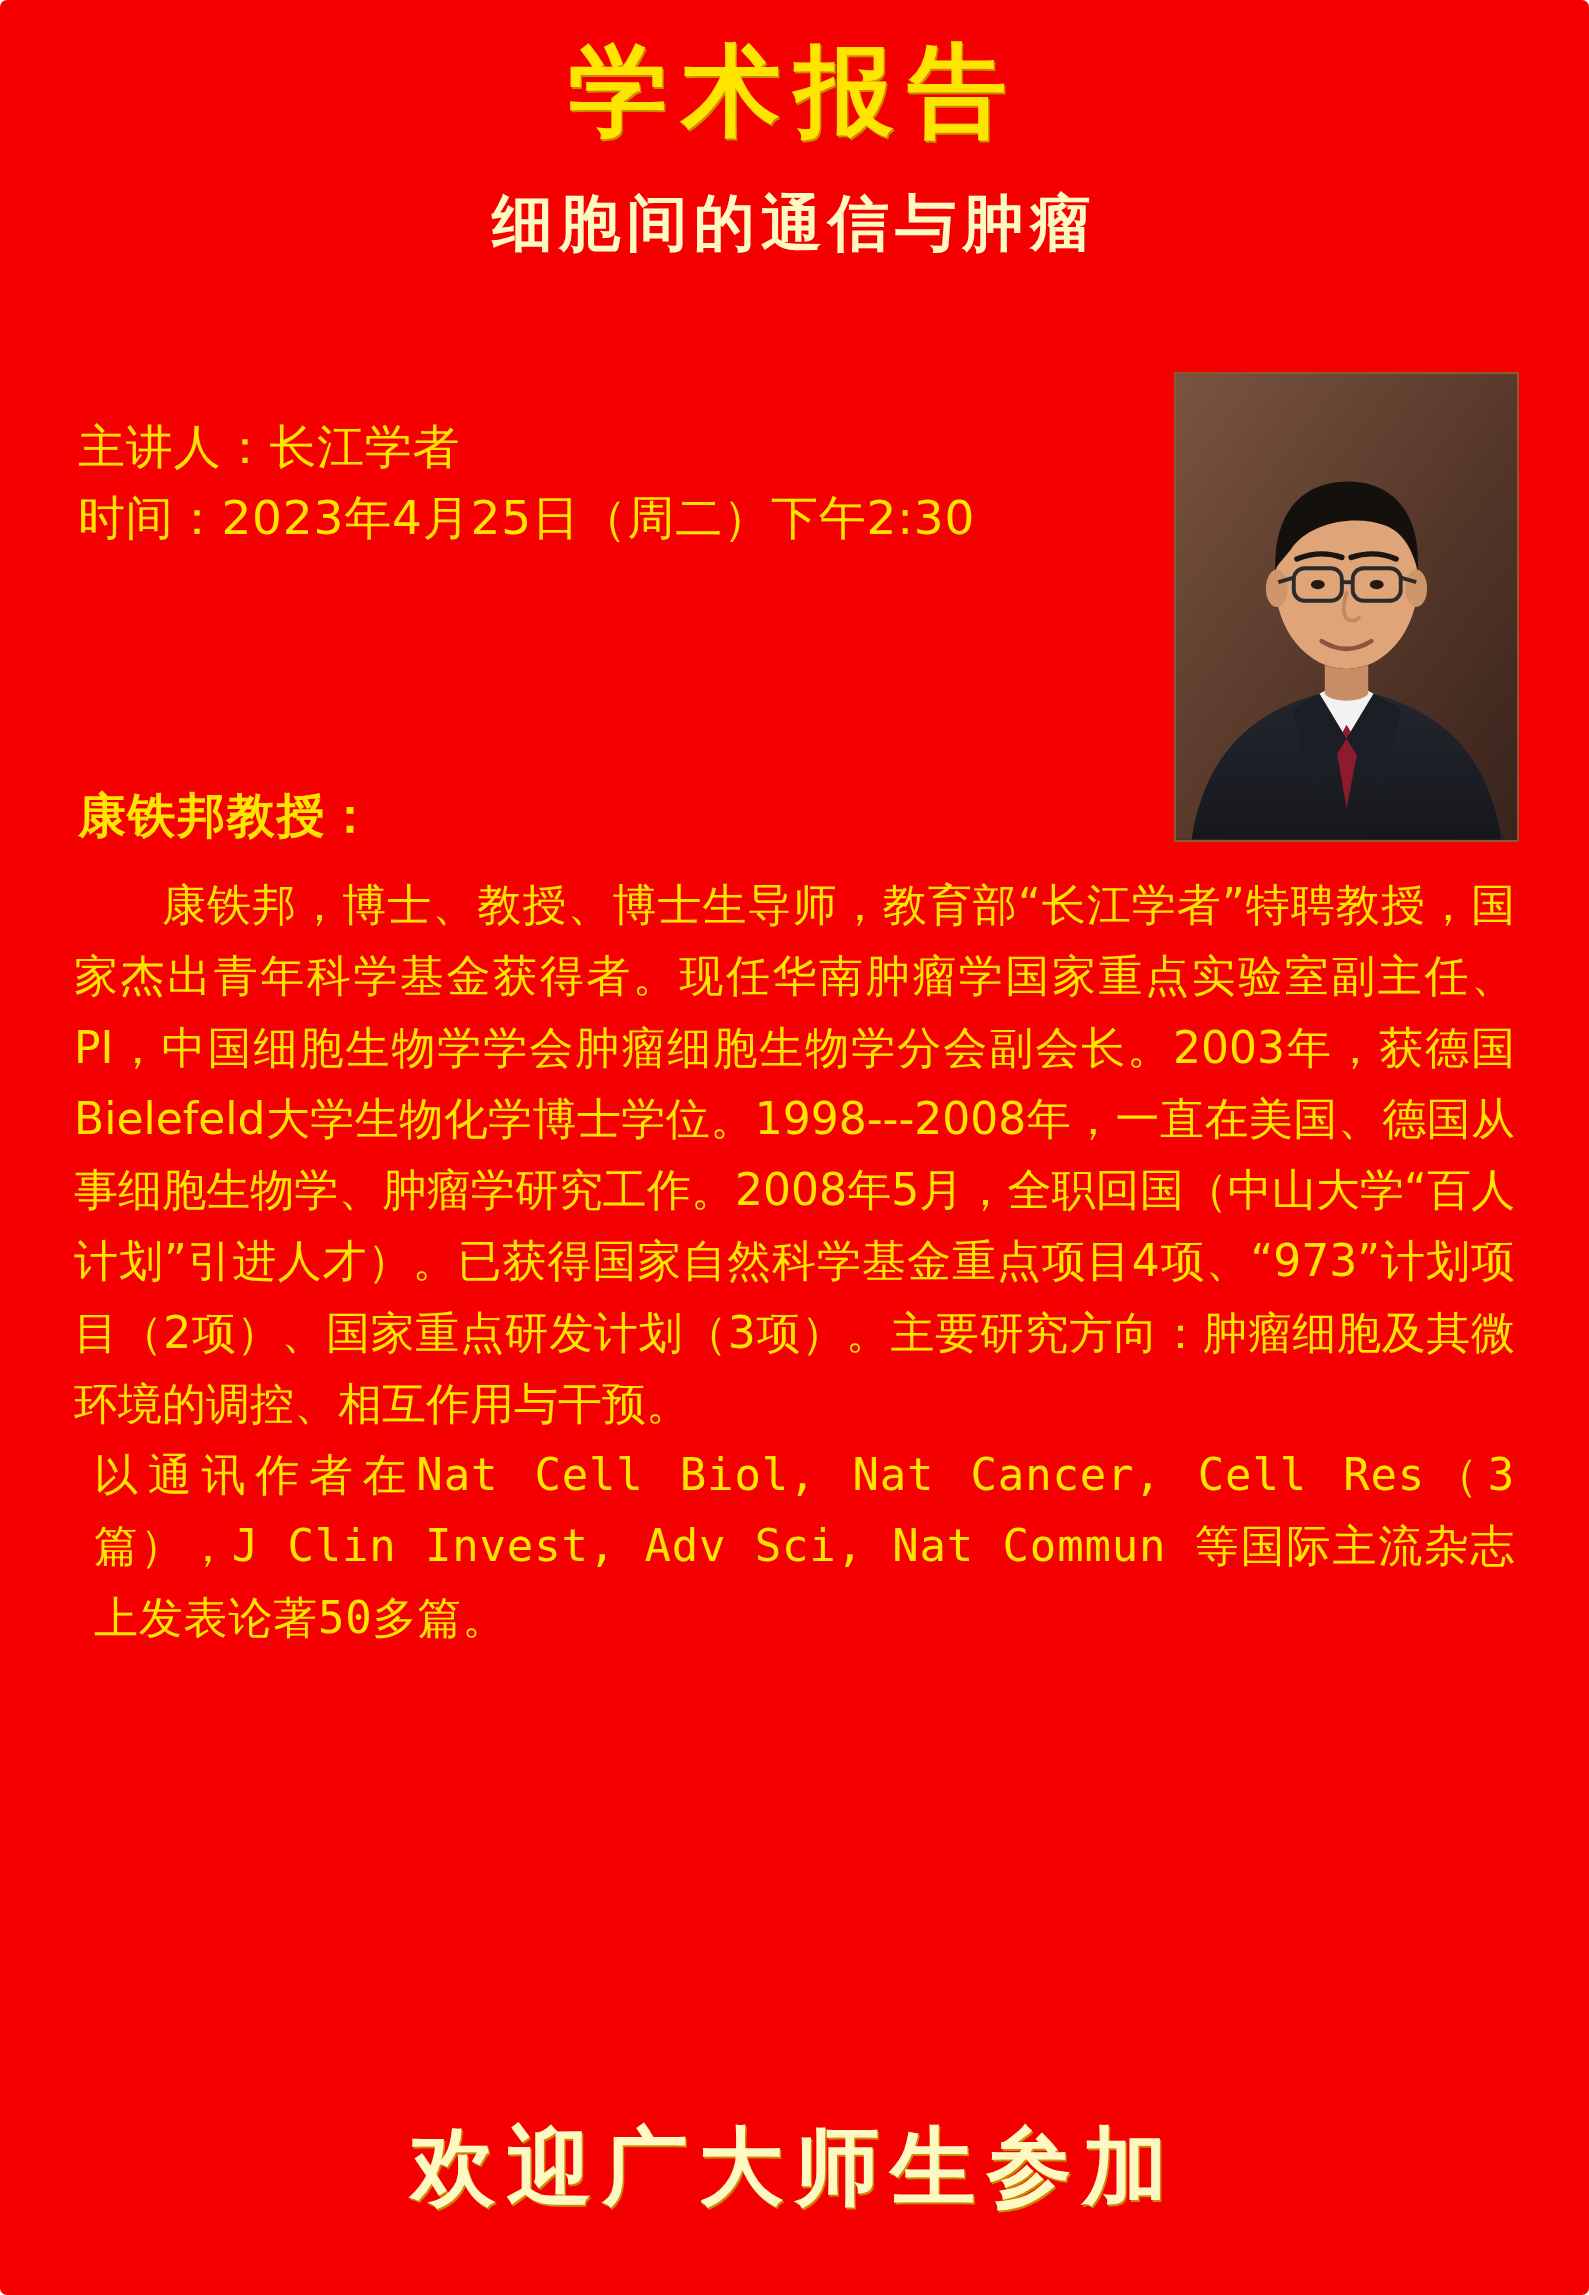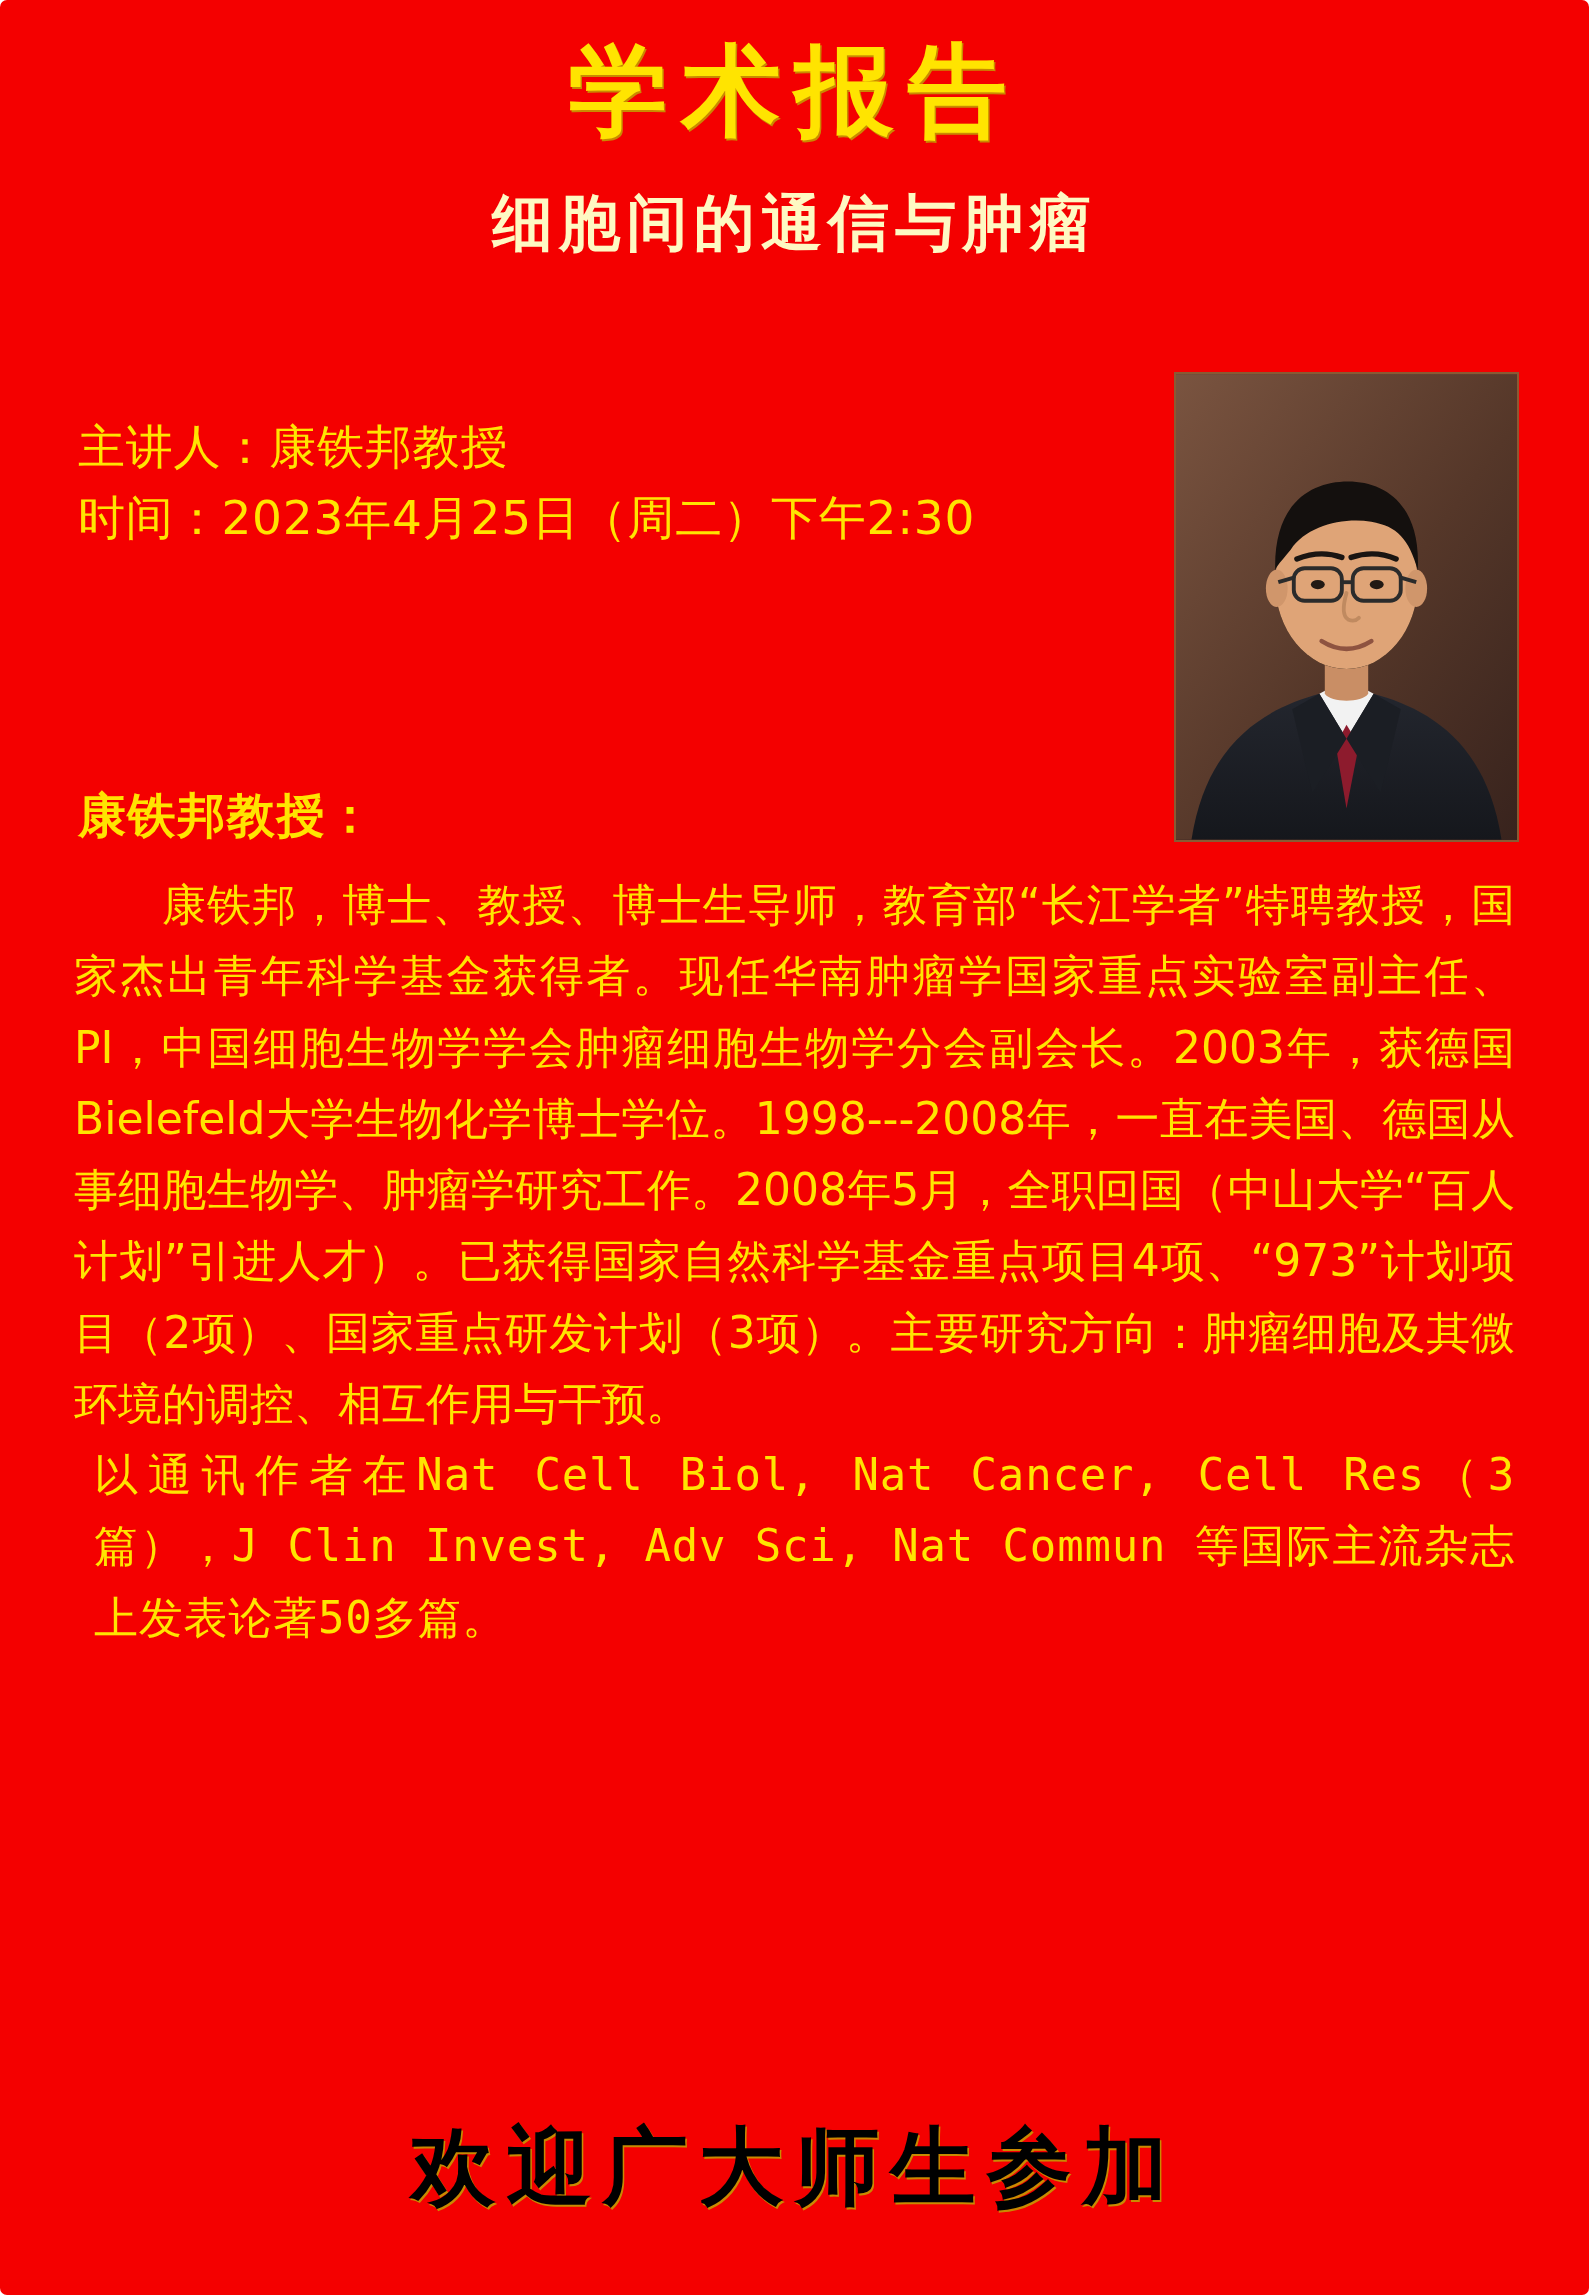--- a/index.html
+++ b/index.html
@@ -92,38 +92,38 @@
     font-family: "DejaVu Sans Mono", "Liberation Mono", monospace;
     letter-spacing: 0.8px;
     margin-left: 20px;
   }
   .footer {
     position: absolute;
     left: 0;
     right: 0;
     bottom: 70px;
     text-align: center;
-    color: #000000;
+    color: #fef9c3;
     font-size: 85px;
     font-weight: bold;
     letter-spacing: 11px;
     text-shadow: 1.6px 1.6px 0 #c98a00;
     font-family: Liberation Mono, monospace;
   }
 </style>
 </head>
 <body>
 
 <div class="poster">
 
   <div class="title">学术报告</div>
   <div class="subtitle">细胞间的通信与肿瘤</div>
 
   <div class="info-block">
-    <div class="info-line">主讲人：康铁邦教授</div>
+    <div class="info-line">主讲人：长江学者</div>
     <div class="info-line">时间：2023年4月25日（周二）下午2:30</div>
   </div>
 
   <div class="portrait">
     <svg width="341" height="466" viewBox="0 0 440 600">
       <defs>
         <linearGradient id="bg" x1="0" y1="0" x2="1" y2="1">
           <stop offset="0%" stop-color="#7a5440"></stop>
           <stop offset="55%" stop-color="#553729"></stop>
           <stop offset="100%" stop-color="#38231d"></stop>

